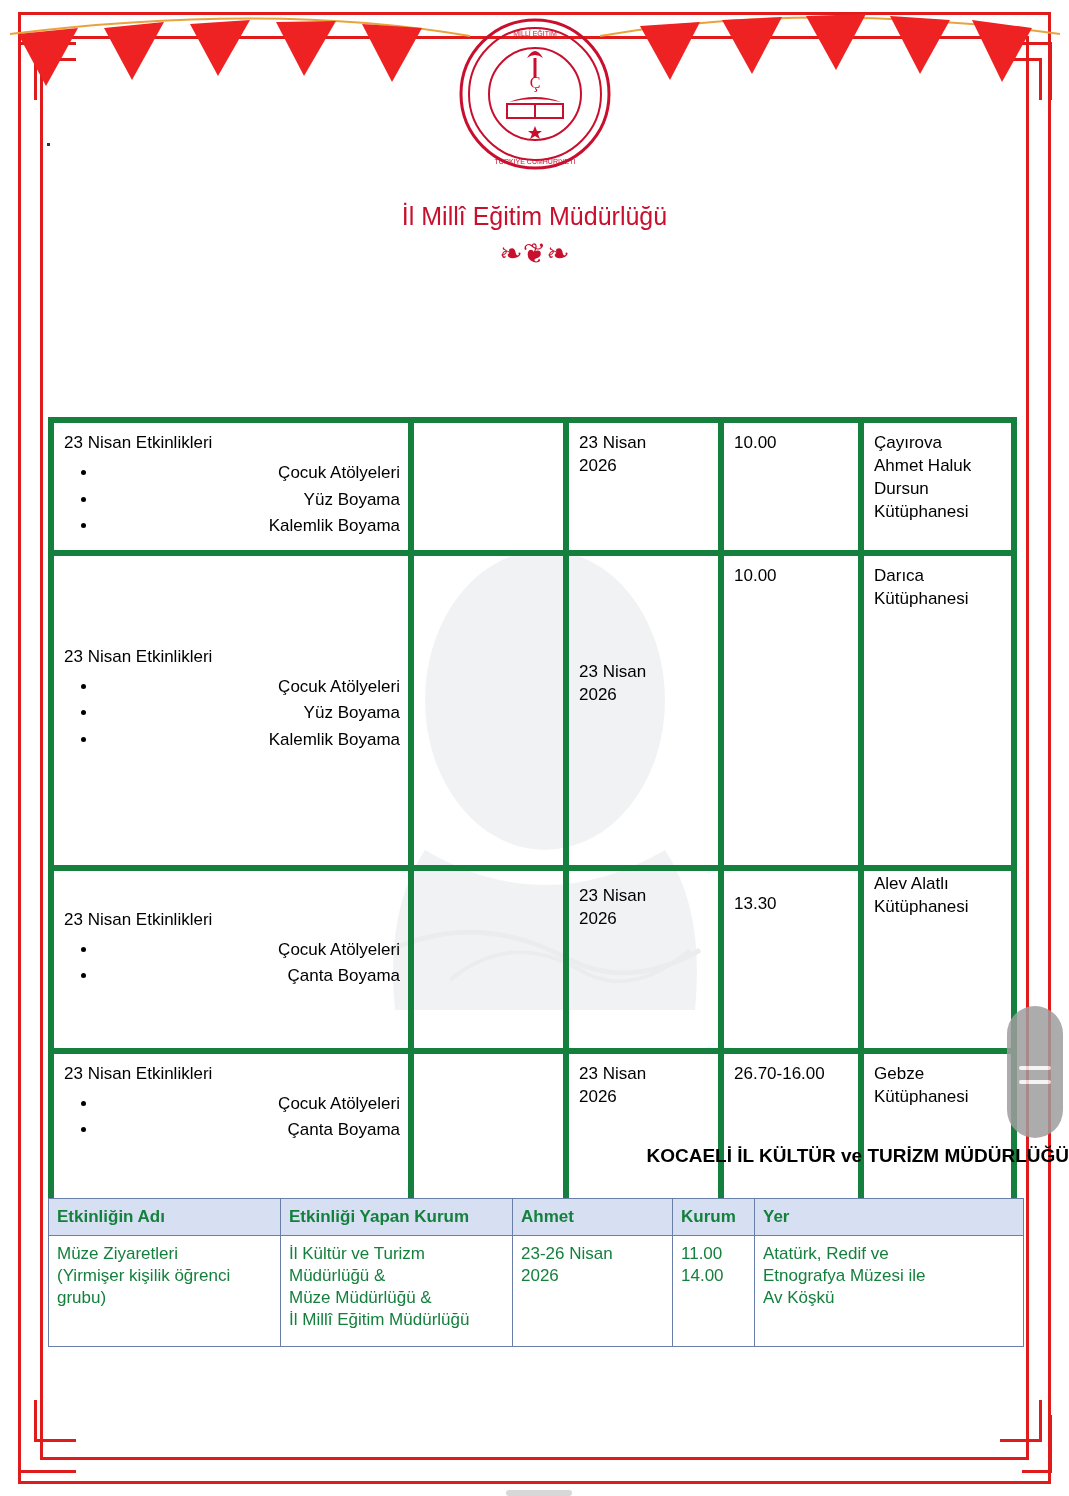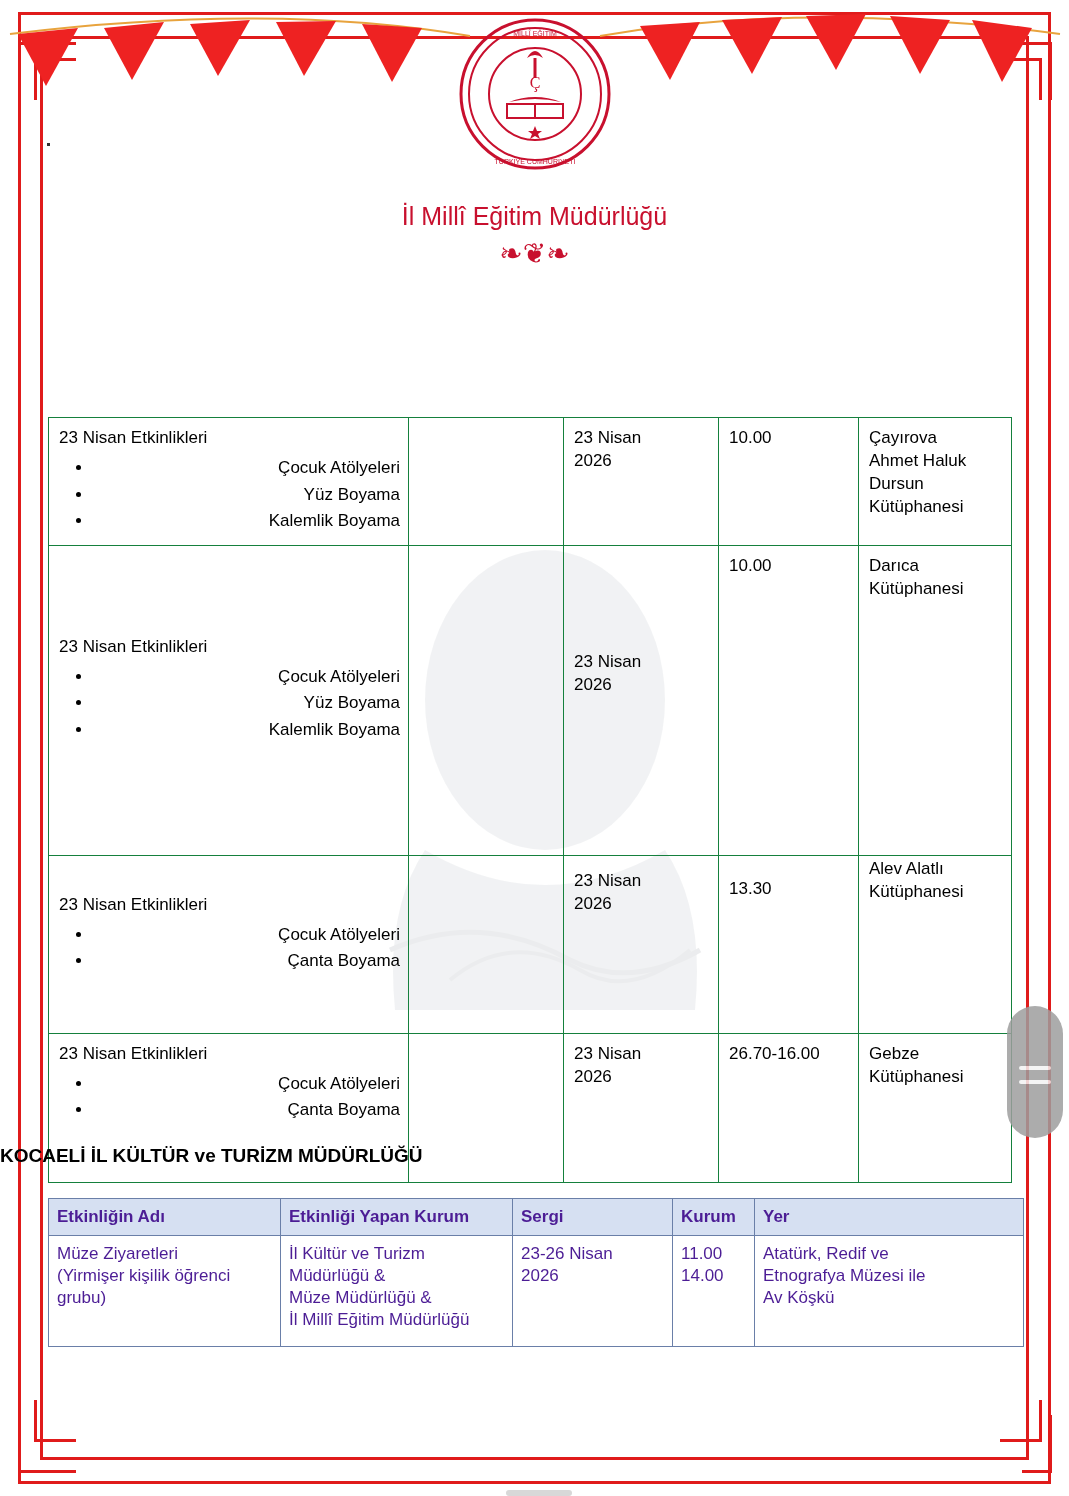--- a/index.html
+++ b/index.html
@@ -115,21 +115,21 @@
     left: 48px;
     top: 417px;
     width: 963px;
     border-collapse: collapse;
     table-layout: fixed;
     font-size: 17px;
     color: #000;
     background: transparent;
   }
   .table1 td {
-    border: 1px solid #15803d;
+    border: 6px solid #15803d;
     vertical-align: top;
     padding: 9px 8px 9px 10px;
     background: transparent;
   }
   .c-name  { width: 360px; }
   .c-org   { width: 155px; }
   .c-date  { width: 155px; }
   .c-time  { width: 140px; }
   .c-place { width: 153px; }
 
@@ -142,36 +142,36 @@
   ul.ev-list li { margin: 0 0 2px 0; text-align: right; }
   .cell-text { line-height: 1.35; }
   .pad-top { padding-top: 40px; }
 
   
   .section-title {
     position: absolute;
     left: 0;
     top: 1145px;
     width: 1069px;
-    text-align: left;
+    text-align: right;
     font-size: 19px;
     font-weight: bold;
     color: #000;
   }
 
   
   .table2 {
     position: absolute;
     left: 48px;
     top: 1198px;
     width: 975px;
     border-collapse: collapse;
     table-layout: fixed;
     font-size: 17px;
-    color: #4c1d95;
+    color: #15803d;
   }
   .table2 th, .table2 td {
     border: 1px solid #6a7fa8;
     vertical-align: top;
     padding: 7px 8px;
     text-align: left;
     line-height: 1.3;
   }
   .table2 thead th {
     background: #d6e0f2;
@@ -375,21 +375,21 @@
     <col class="t2-c1">
       <col class="t2-c2">
       <col class="t2-c3">
       <col class="t2-c4">
       <col class="t2-c5">
   </colgroup>
   <thead>
     <tr>
       <th>Etkinliğin Adı</th>
       <th class="th-center">Etkinliği Yapan Kurum</th>
-      <th class="th-center">Sergi</th>
+      <th class="th-center">Ahmet</th>
       <th class="th-center">Kurum</th>
       <th>Yer</th>
     </tr>
   </thead>
   <tbody>
     <tr>
       <td style="white-space:pre-line;height:96px">Müze Ziyaretleri
 (Yirmişer kişilik öğrenci
 grubu)</td>
       <td style="white-space:pre-line">İl Kültür ve Turizm

